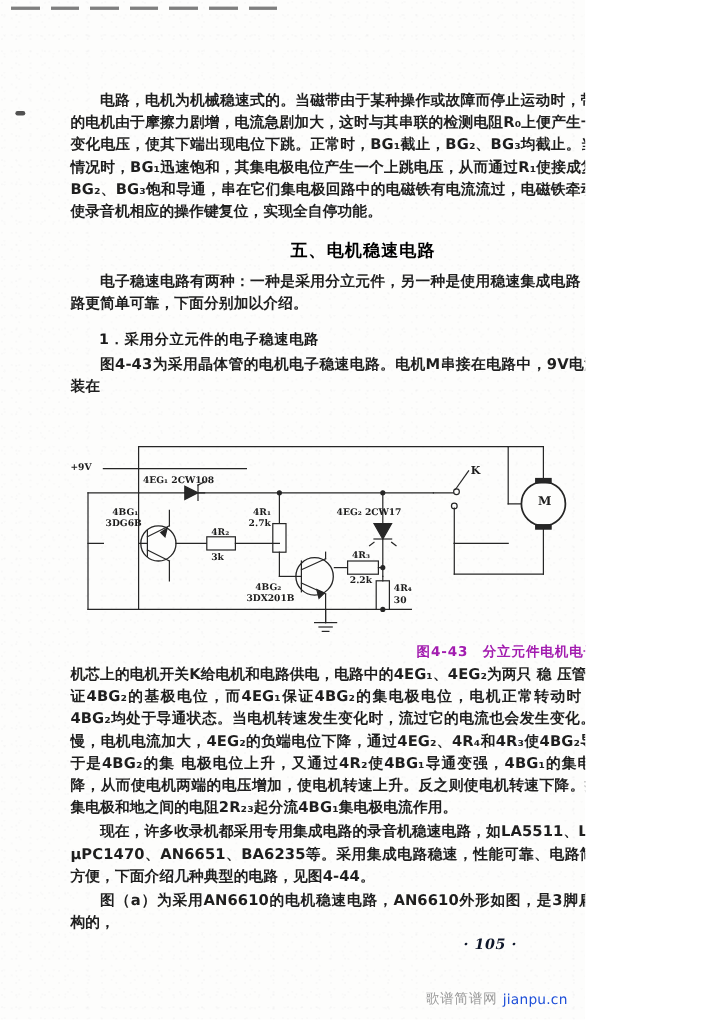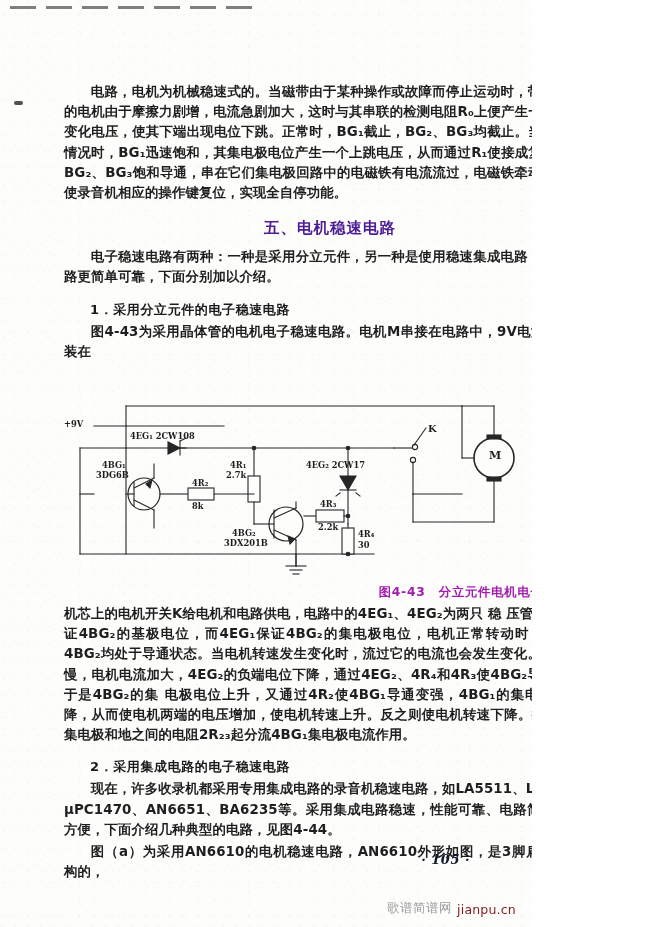--- a/index.html
+++ b/index.html
@@ -72,21 +72,21 @@
   }
   p.indent { text-indent: 2em; }
 
   h2.section-heading {
     margin: 14px 0 8px 0;
     font-size: 15.5px;
     line-height: 22px;
     text-align: center;
     font-weight: bold;
     letter-spacing: 1px;
-    color: #4c1d95;
+    color: #000000;
   }
   h3.sub-heading {
     margin: 12px 0 2px 0;
     font-size: 13px;
     line-height: 20px;
     font-weight: 600;
     text-indent: 2em;
     letter-spacing: .6px;
     color: #1b1b1b;
   }
@@ -127,31 +127,31 @@
     letter-spacing: .5px;
     font-family: "DejaVu Serif", "Liberation Serif", serif;
   }
 
   
   #watermark {
     position: absolute;
     right: 16px;
     bottom: 10px;
     display: flex;
-    align-items: flex-end;
+    align-items: center;
     gap: 5px;
   }
   #watermark .wm-cn {
     font-size: 12.5px;
     color: #9b9b9b;
     letter-spacing: .5px;
   }
   #watermark .wm-url {
     font-size: 12.5px;
-    color: #7f1d1d;
+    color: #1d4ed8;
     letter-spacing: .2px;
     font-family: "DejaVu Sans", "Liberation Sans", sans-serif;
   }
 </style>
 </head>
 <body>
 
 <div id="page">
 
   <div id="paper-texture"></div>
@@ -270,21 +270,21 @@
       </svg>
 
       <div class="schematic-label" style="left:0px; top:21px;">+9V</div>
 
       <div class="schematic-label" style="left:66px; top:33px;">4EG₁ 2CW108</div>
 
       <div class="schematic-label" style="left:38px; top:62px;">4BG₁</div>
       <div class="schematic-label" style="left:32px; top:72px;">3DG6B</div>
 
       <div class="schematic-label" style="left:128px; top:80px;">4R₂</div>
-      <div class="schematic-label" style="left:128px; top:103px;">8k</div>
+      <div class="schematic-label" style="left:128px; top:103px;">3k</div>
 
       <div class="schematic-label" style="left:166px; top:62px;">4R₁</div>
       <div class="schematic-label" style="left:162px; top:72px;">2.7k</div>
 
       <div class="schematic-label" style="left:242px; top:62px;">4EG₂ 2CW17</div>
 
       <div class="schematic-label" style="left:168px; top:130px;">4BG₂</div>
       <div class="schematic-label" style="left:160px; top:140px;">3DX201B</div>
 
       <div class="schematic-label" style="left:256px; top:101px;">4R₃</div>
@@ -297,21 +297,20 @@
 
       <div class="schematic-label" style="left:425px; top:53px; font-size:11px; font-weight:bold;">M</div>
     </div>
 
     <div id="figure-caption">图4-43　分立元件电机电子稳速电路</div>
   </div>
 
   <div class="col" style="top:604px;">
     <p class="body">机芯上的电机开关K给电机和电路供电，电路中的4EG₁、4EG₂为两只 稳 压管，4EG₂保证4BG₂的基极电位，而4EG₁保证4BG₂的集电极电位，电机正常转动时，4BG₁、4BG₂均处于导通状态。当电机转速发生变化时，流过它的电流也会发生变化。当转速变慢，电机电流加大，4EG₂的负端电位下降，通过4EG₂、4R₄和4R₃使4BG₂导通减弱，于是4BG₂的集 电极电位上升，又通过4R₂使4BG₁导通变强，4BG₁的集电极电位下降，从而使电机两端的电压增加，使电机转速上升。反之则使电机转速下降。接在4BG₁集电极和地之间的电阻2R₂₃起分流4BG₁集电极电流作用。</p>
 
-    <h3 class="sub-heading">2．采用集成电路的电子稳速电路</h3>
 
     <p class="body indent">现在，许多收录机都采用专用集成电路的录音机稳速电路，如LA5511、LA5512、μPC1470、AN6651、BA6235等。采用集成电路稳速，性能可靠、电路简单、调整方便，下面介绍几种典型的电路，见图4-44。</p>
 
     <p class="body indent">图（a）为采用AN6610的电机稳速电路，AN6610外形如图，是3脚扁平塑封结 构的，</p>
   </div>
 
   <div id="page-number">· 105 ·</div>
 
   <div id="watermark">
     <span class="wm-cn">歌谱简谱网</span>

